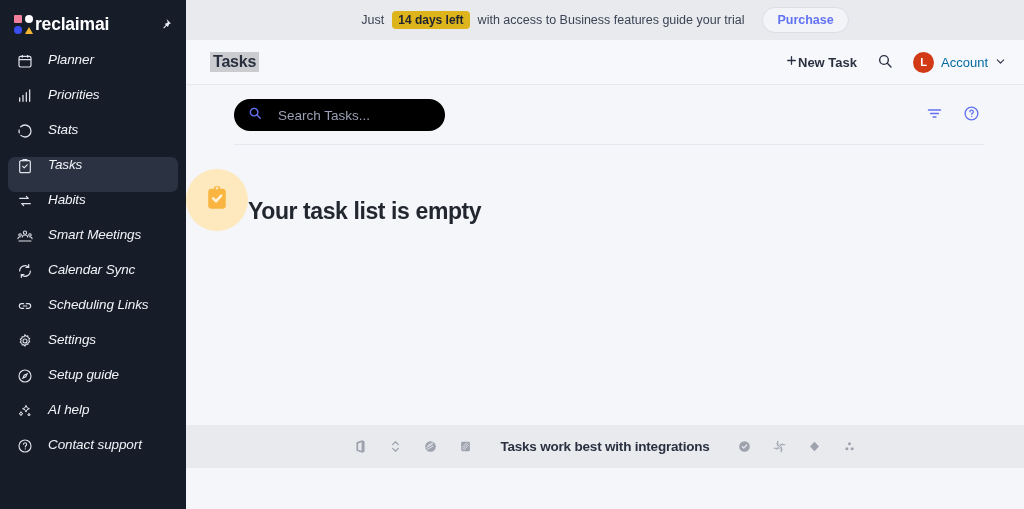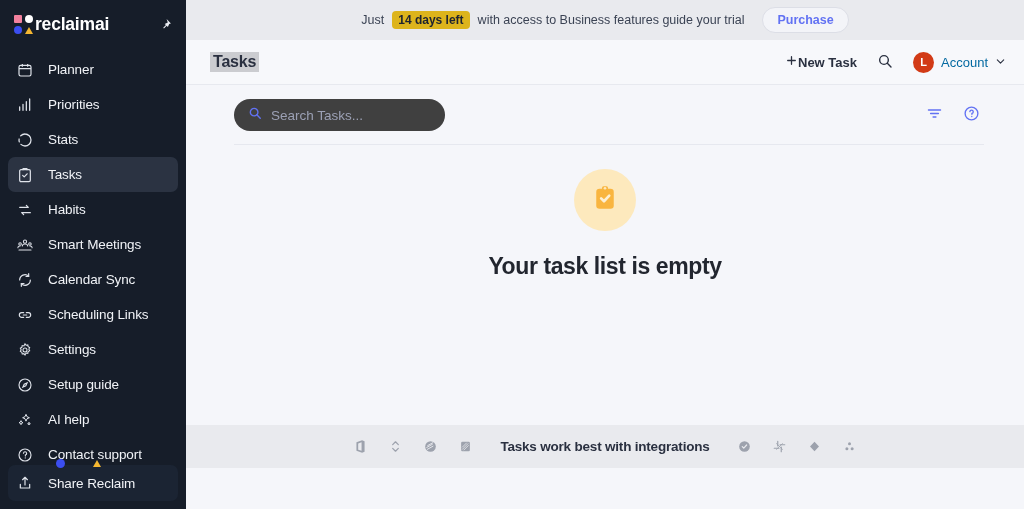--- a/index.html
+++ b/index.html
@@ -47,27 +47,28 @@
     color: #fff; font-size: 17.5px; font-weight: 600;
     letter-spacing: -0.2px; margin-left: 2px;
   }
   .pin-icon {
     position: absolute; right: 14px; top: 17px;
     color: #e9ecf2;
   }
 
   .nav { padding: 4px 8px 0 8px; }
   .nav-item {
-    display: flex; align-items: center;
+    display: flex; align-items: flex-start;
     height: 35px;
     border-radius: 7px;
     padding: 0 8px;
     margin-bottom: 0px;
     cursor: pointer;
     position: relative;
+    font-style: italic;
   }
   .nav-item + .nav-item { margin-top: 0px; }
   .nav-item.active { background: #2b3342; }
   .nav-ico {
     width: 18px; height: 18px;
     flex: 0 0 18px;
     display: flex; align-items: center; justify-content: center;
     color: #dfe3ea;
   }
   .nav-label {
@@ -194,23 +195,23 @@
     flex: 1 1 auto;
     position: relative;
     background: #f5f6fa;
     overflow: hidden;
   }
   .search-row {
     display: flex; align-items: center;
     padding: 14px 40px 0 48px;
   }
   .search-box {
-    display: flex; align-items: center; gap: 9px;
+    display: flex; align-items: center; gap: 16px;
     width: 211px; height: 32px;
-    background: #404040;
+    background: #000000;
     border-radius: 999px;
     padding: 0 14px;
     cursor: text;
   }
   .search-box input {
     border: none; background: transparent; outline: none;
     font-size: 13.5px;
     color: #8d93a8;
     font-family: "Liberation Sans", sans-serif;
     width: 100%;
@@ -221,21 +222,21 @@
     background: none; border: none; cursor: pointer;
     color: #6272f3; padding: 4px; margin-left: 12px;
     display: flex; align-items: center; justify-content: center;
   }
   .divider {
     height: 1px; background: #e6e8ef;
     margin: 13px 40px 0 48px;
   }
 
   .empty-state {
-    display: flex; flex-direction: column;
+    display: flex; flex-direction: row;
     align-items: center;
     margin-top: 24px;
   }
   .empty-circle {
     width: 62px; height: 62px; border-radius: 50%;
     background: #fde9bd;
     display: flex; align-items: center; justify-content: center;
   }
   .empty-title {
     margin-top: 22px;
@@ -414,31 +415,20 @@
             <circle cx="12" cy="12" r="9"></circle>
             <path d="M9.7 9.3a2.4 2.4 0 1 1 2.9 2.6v1.5"></path>
               <circle cx="12.4" cy="16.4" r=".9" fill="currentColor" stroke="none"></circle>
           </svg>
         </span>
         <span class="nav-label">Contact support</span>
       </div>
 
     </nav>
 
-    <div class="share-row">
-      <span class="badge-dot"></span>
-      <span class="badge-tri"></span>
-      <span class="nav-ico">
-        <svg width="16" height="16" viewBox="0 0 24 24" fill="none" stroke="currentColor" stroke-width="1.8" stroke-linecap="round" stroke-linejoin="round">
-          <path d="M12 15V3.5M8.4 7.1L12 3.4l3.6 3.7"></path>
-            <path d="M5 14v5.5h14V14"></path>
-        </svg>
-      </span>
-      <span class="nav-label">Share Reclaim</span>
-    </div>
 
   </aside>
 
   <section class="main">
 
     <div class="trial-banner">
       <span>Just</span>
       <span class="trial-pill">14 days left</span>
       <span>with access to Business features guide your trial</span>
       <button class="purchase-btn">Purchase</button>

